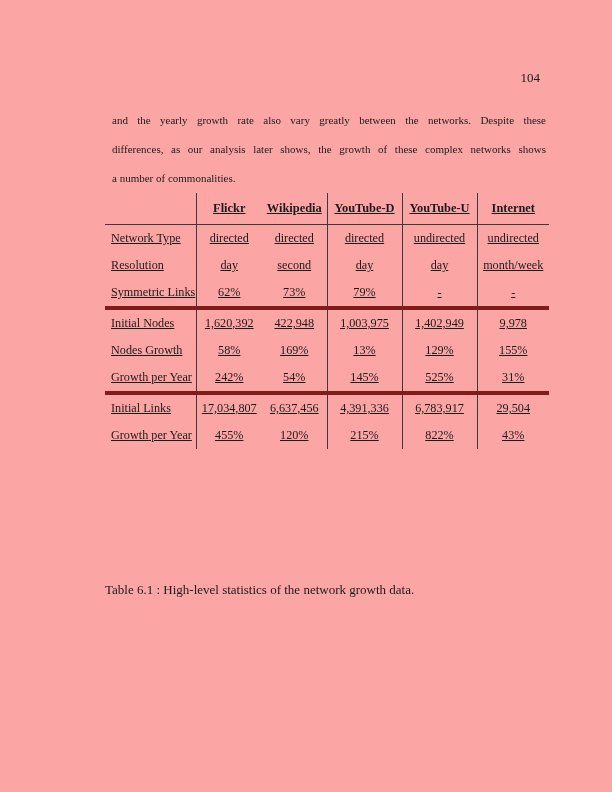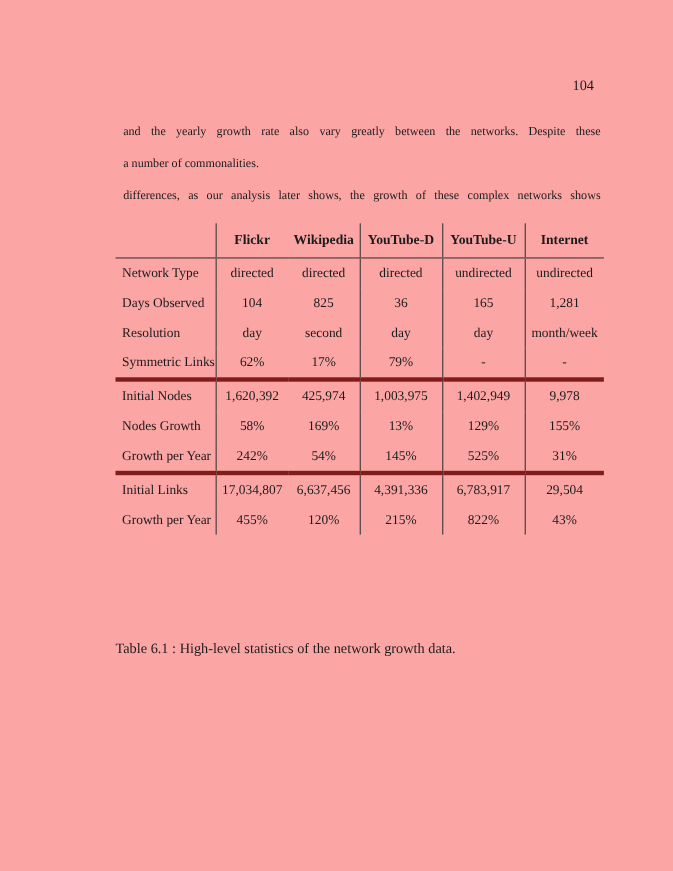--- a/index.html
+++ b/index.html
@@ -37,22 +37,23 @@
     text-align-last: justify;
     white-space: nowrap;
   }
   .paragraph .line.last {
     text-align: left;
     text-align-last: left;
   }
   .table-wrap {
     position: absolute;
     left: 105px;
-    top: 203px;
+    top: 193px;
     width: 444px;
+    text-decoration: underline;
   }
   table.stats {
     border-collapse: collapse;
     table-layout: fixed;
     width: 444px;
     font-size: 12.2px;
     color: #1b1b1b;
   }
   table.stats th, table.stats td {
     padding: 0;
@@ -91,22 +92,22 @@
 </style>
 </head>
 <body>
 
 <div class="page">
 
   <div class="page-number">104</div>
 
   <div class="paragraph">
     <div class="line">and the yearly growth rate also vary greatly between the networks.  Despite these</div>
+    <div class="line">differences, as our analysis later shows, the growth of these complex networks shows</div>
     <div class="line last">a number of commonalities.</div>
-    <div class="line">differences, as our analysis later shows, the growth of these complex networks shows</div>
   </div>
 
   <div class="table-wrap">
     <table class="stats">
       <colgroup>
         <col style="width:91px">
         <col style="width:66px">
         <col style="width:65px">
         <col style="width:75px">
         <col style="width:75px">
@@ -125,47 +126,39 @@
       <tbody>
           <tr>
             <td class="lbl">Network Type</td>
             <td class="vl">directed</td>
             <td>directed</td>
             <td class="vl">directed</td>
             <td class="vl">undirected</td>
             <td class="vl">undirected</td>
           </tr>
           <tr>
-            <td class="lbl">Days Observed</td>
-            <td class="vl">104</td>
-            <td>825</td>
-            <td class="vl">36</td>
-            <td class="vl">165</td>
-            <td class="vl">1,281</td>
-          </tr>
-          <tr>
             <td class="lbl">Resolution</td>
             <td class="vl">day</td>
             <td>second</td>
             <td class="vl">day</td>
             <td class="vl">day</td>
             <td class="vl">month/week</td>
           </tr>
           <tr class="sec-end">
             <td class="lbl">Symmetric Links</td>
             <td class="vl">62%</td>
-            <td>17%</td>
+            <td>73%</td>
             <td class="vl">79%</td>
             <td class="vl">-</td>
             <td class="vl">-</td>
           </tr>
           <tr>
             <td class="lbl">Initial Nodes</td>
             <td class="vl">1,620,392</td>
-            <td>425,974</td>
+            <td>422,948</td>
             <td class="vl">1,003,975</td>
             <td class="vl">1,402,949</td>
             <td class="vl">9,978</td>
           </tr>
           <tr>
             <td class="lbl">Nodes Growth</td>
             <td class="vl">58%</td>
             <td>169%</td>
             <td class="vl">13%</td>
             <td class="vl">129%</td>

